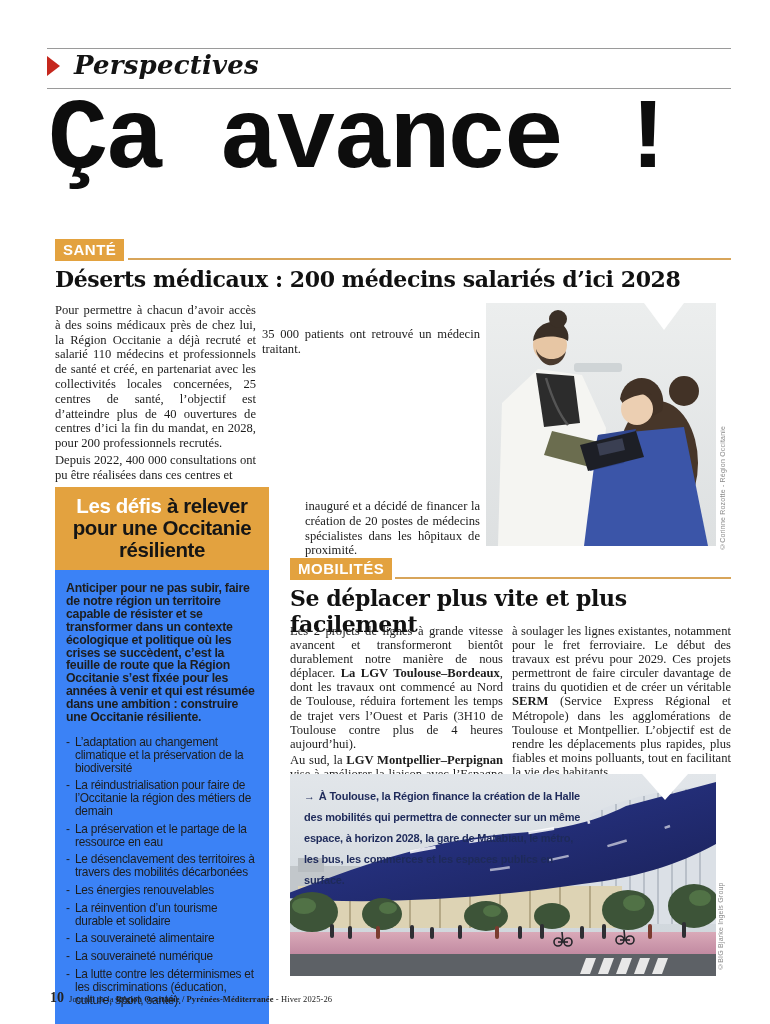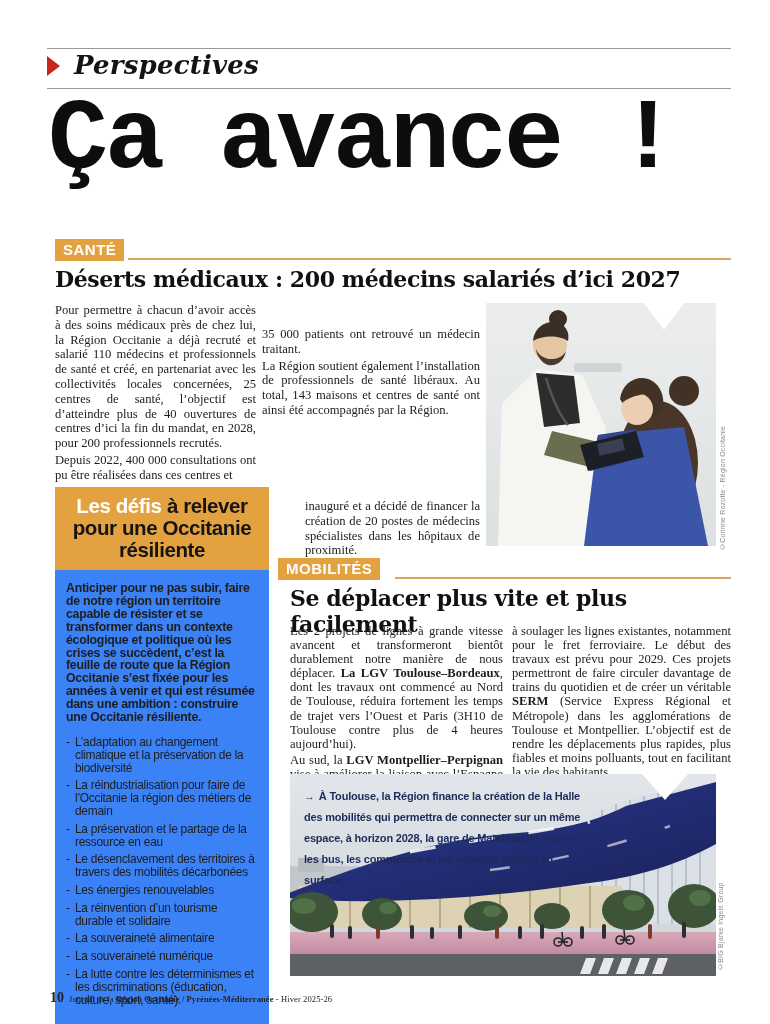--- a/index.html
+++ b/index.html
@@ -94,29 +94,28 @@
 
   <div class="rule" style="top:48px;"></div>
   <div class="kicker-arrow"></div>
   <div class="kicker">Perspectives</div>
   <div class="rule" style="top:88px;"></div>
 
   <h1 class="main-title" style="margin:0;">Ça avance !</h1>
 
   <div class="tag" style="left:55px;top:239px;">SANTÉ</div>
   <div class="tag-line" style="left:128px;top:258px;width:603px;"></div>
-  <div class="sec-headline" style="left:55px;top:266px;width:640px;">Déserts médicaux : 200 médecins salariés d’ici 2027</div>
+  <div class="sec-headline" style="left:55px;top:266px;width:640px;">Déserts médicaux : 200 médecins salariés d’ici 2028</div>
 
   <div class="col" style="left:55px;top:303px;width:201px;">
       <p><span>Pour permettre à chacun d’avoir accès à des soins médicaux près de chez lui, la Région Occitanie a déjà recruté et salarié 110 médecins et professionnels de santé et créé, en partenariat avec les collectivités locales concernées, 25 centres de santé, l’objectif est d’atteindre plus de  40 ouvertures de centres d’ici la fin du mandat, en 2028, pour 200 professionnels recrutés.</span></p>
       <p><span>Depuis 2022, 400 000 consultations ont pu être réalisées dans ces centres et</span></p>
     </div>
   <div class="col" style="left:262px;top:303px;width:218px;margin-top:24px;">
       <p><span>35 000 patients ont retrouvé un médecin traitant.</span></p>
-      <p><span>La Région soutient également l’installation de professionnels de santé libéraux. Au total, 143 maisons et centres de santé ont ainsi été accompagnés par la Région.</span></p>
     </div>
   <div class="indent-block" style="left:305px;top:480px;width:175px;margin-top:19px;">inauguré et a décidé de financer la création de 20 postes de médecins spécialistes dans les hôpitaux de proximité.</div>
 
   <div class="photo1">
     <svg width="230" height="243" viewBox="0 0 230 243" xmlns="http://www.w3.org/2000/svg">
       <defs>
         <linearGradient id="bg1" x1="0" y1="0" x2="0" y2="1">
           <stop offset="0" stop-color="#eceeee"></stop>
             <stop offset="1" stop-color="#dde0e1"></stop>
         </linearGradient>
@@ -191,21 +190,21 @@
             <span>La souveraineté numérique</span>
           </div>
           <div class="li">
             <span class="dash">-</span>
             <span>La lutte contre les déterminismes et les discriminations (éducation, culture, sport, santé).</span>
           </div>
         </div>
     </div>
   </div>
 
-  <div class="tag" style="left:278px;top:558px;">MOBILITÉS</div>
+  <div class="tag" style="left:290px;top:558px;">MOBILITÉS</div>
   <div class="tag-line" style="left:395px;top:577px;width:336px;"></div>
   <div class="sec-headline" style="left:290px;top:585px;width:440px;">Se déplacer plus vite et plus facilement</div>
 
   <div class="col col-tight" style="left:290px;top:624px;width:213px;">
       <p><span>Les 2 projets de lignes à grande vitesse avancent et transformeront bientôt durablement notre manière de nous déplacer. </span><span class="b">La LGV Toulouse–Bordeaux</span><span>, dont les travaux ont commencé au Nord de Toulouse, réduira fortement les temps de trajet vers l’Ouest et Paris (3H10 de Toulouse contre plus de 4 heures aujourd’hui).</span></p>
       <p><span>Au sud, la </span><span class="b">LGV Montpellier–Perpignan</span><span> vise à améliorer la liaison avec l’Espagne et</span></p>
     </div>
   <div class="col col-tight" style="left:512px;top:624px;width:219px;">
       <p><span>à soulager les lignes existantes, notamment pour le fret ferroviaire. Le début des travaux est prévu pour 2029. Ces projets permettront de faire circuler davantage de trains du quotidien et de créer un véritable </span><span class="b">SERM</span><span> (Service Express Régional et Métropole) dans les agglomérations de Toulouse et Montpellier. L’objectif est de rendre les déplacements plus rapides, plus fiables et moins polluants, tout en facilitant la vie des habitants.</span></p>
     </div>

